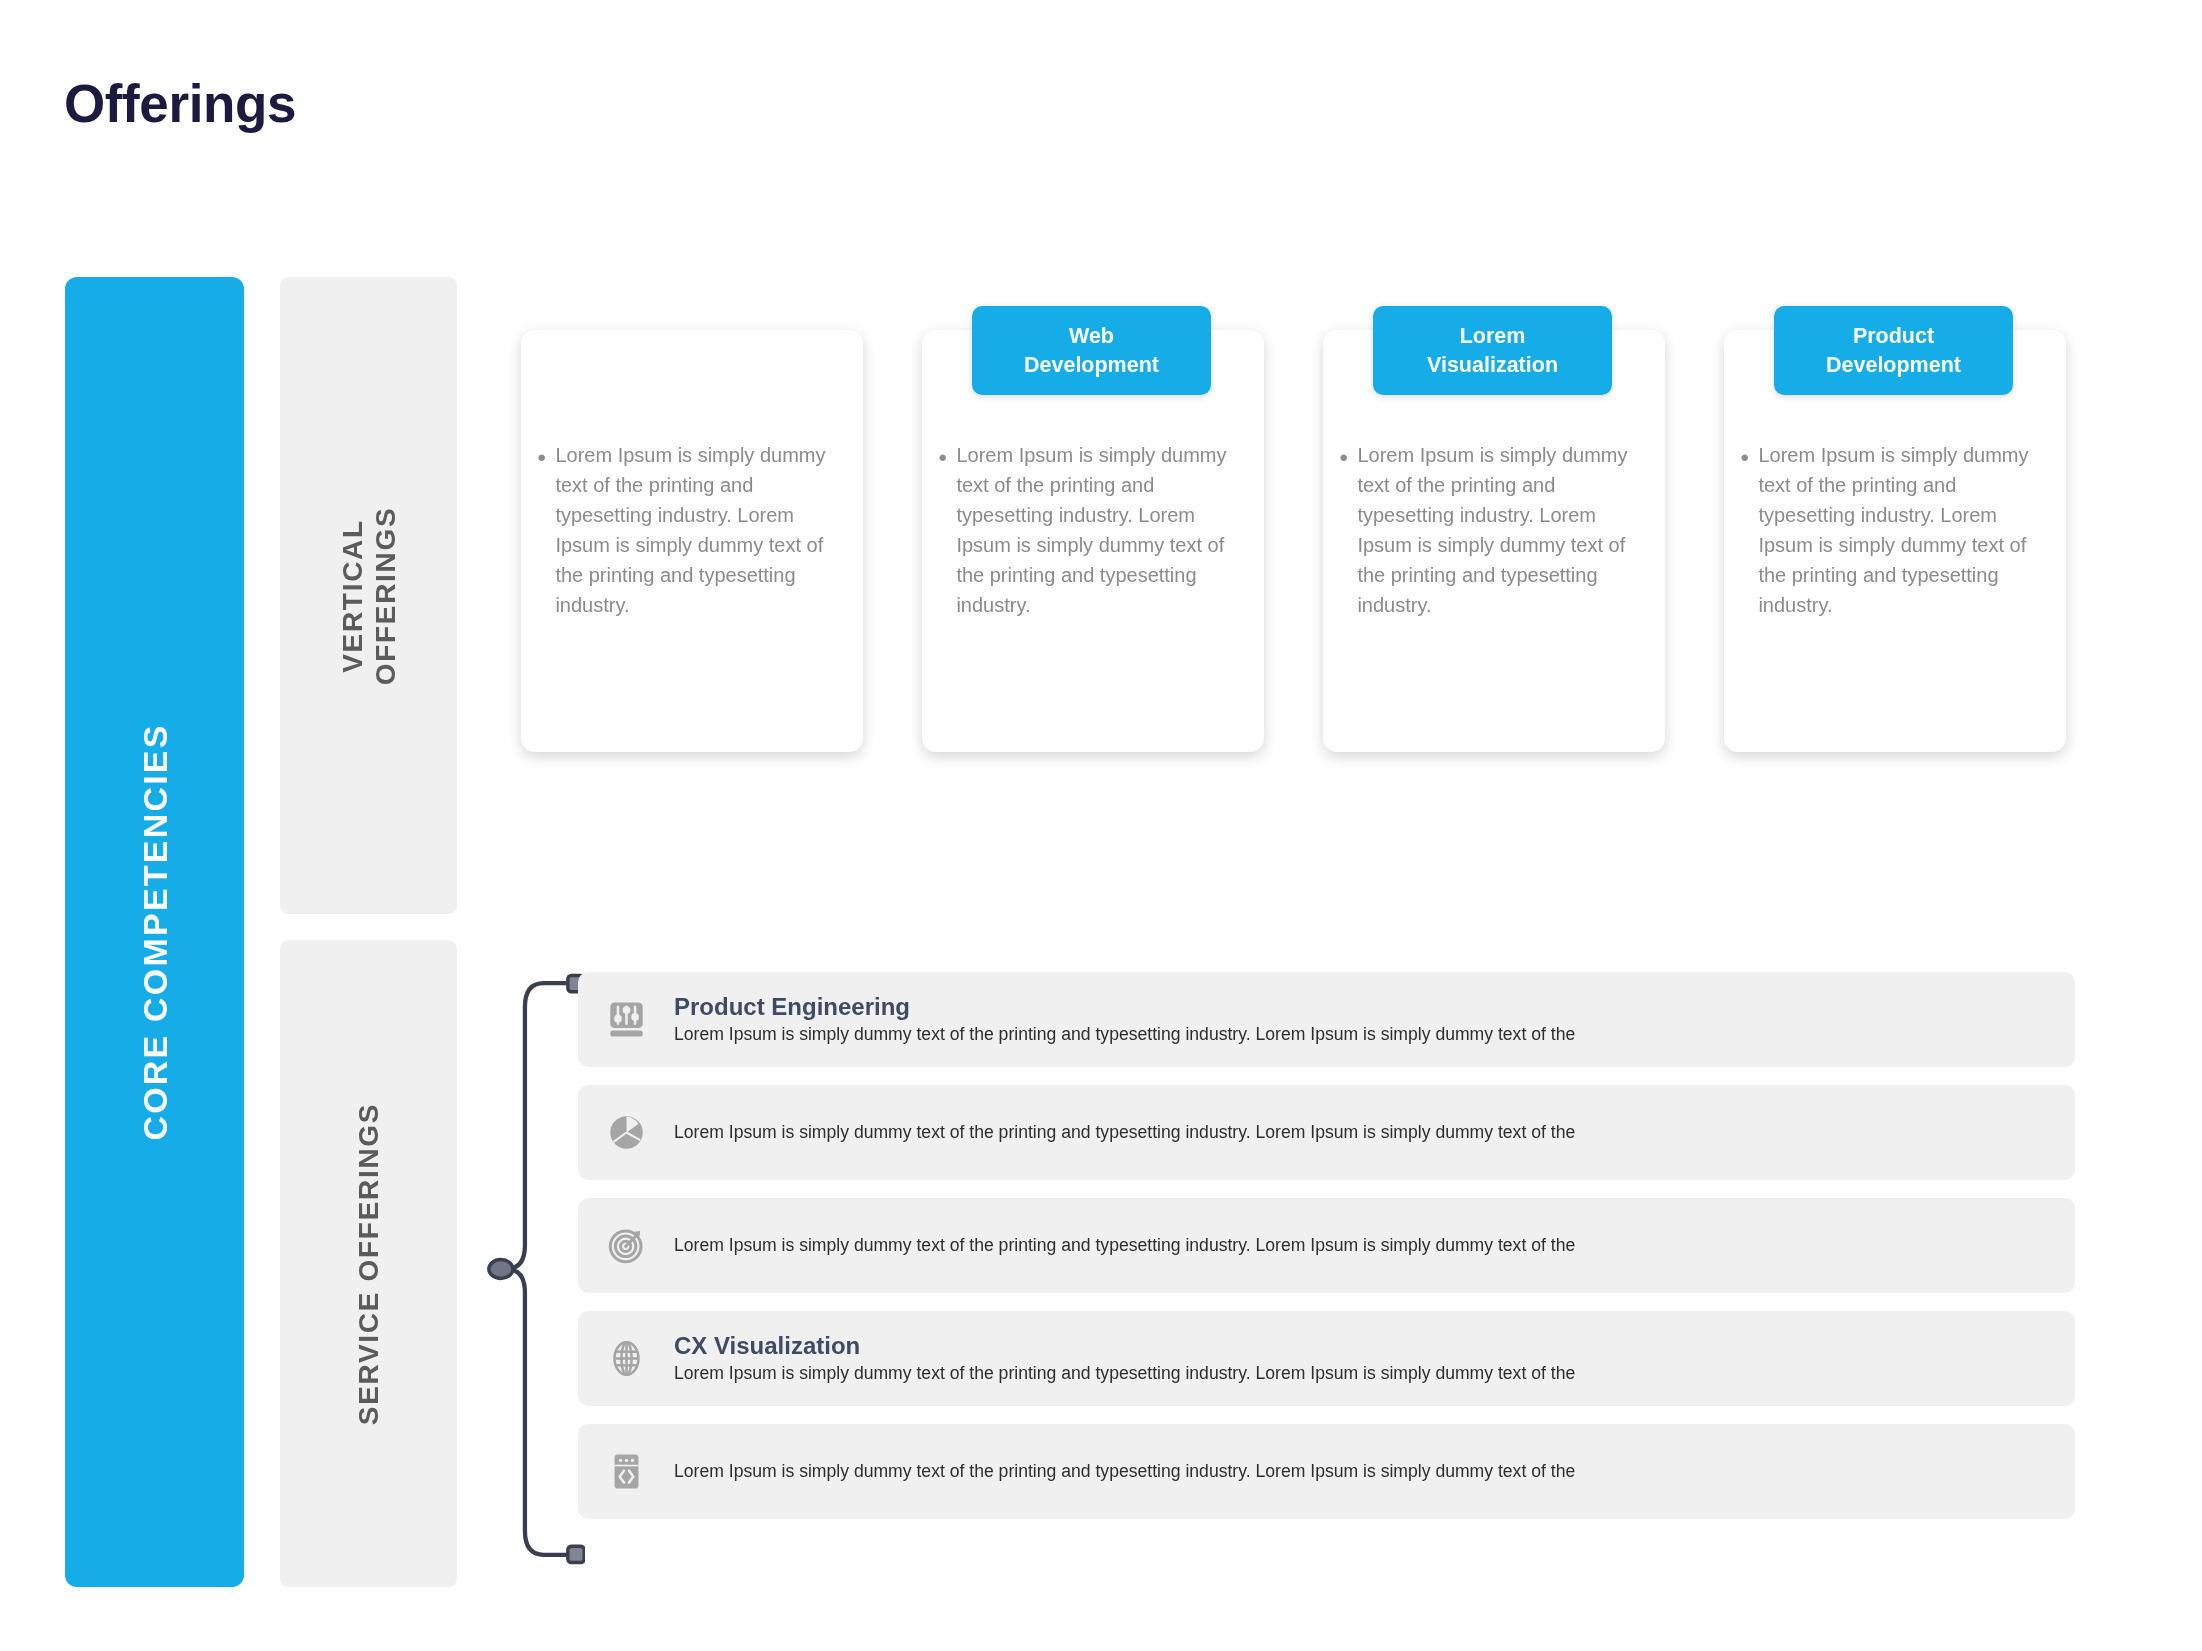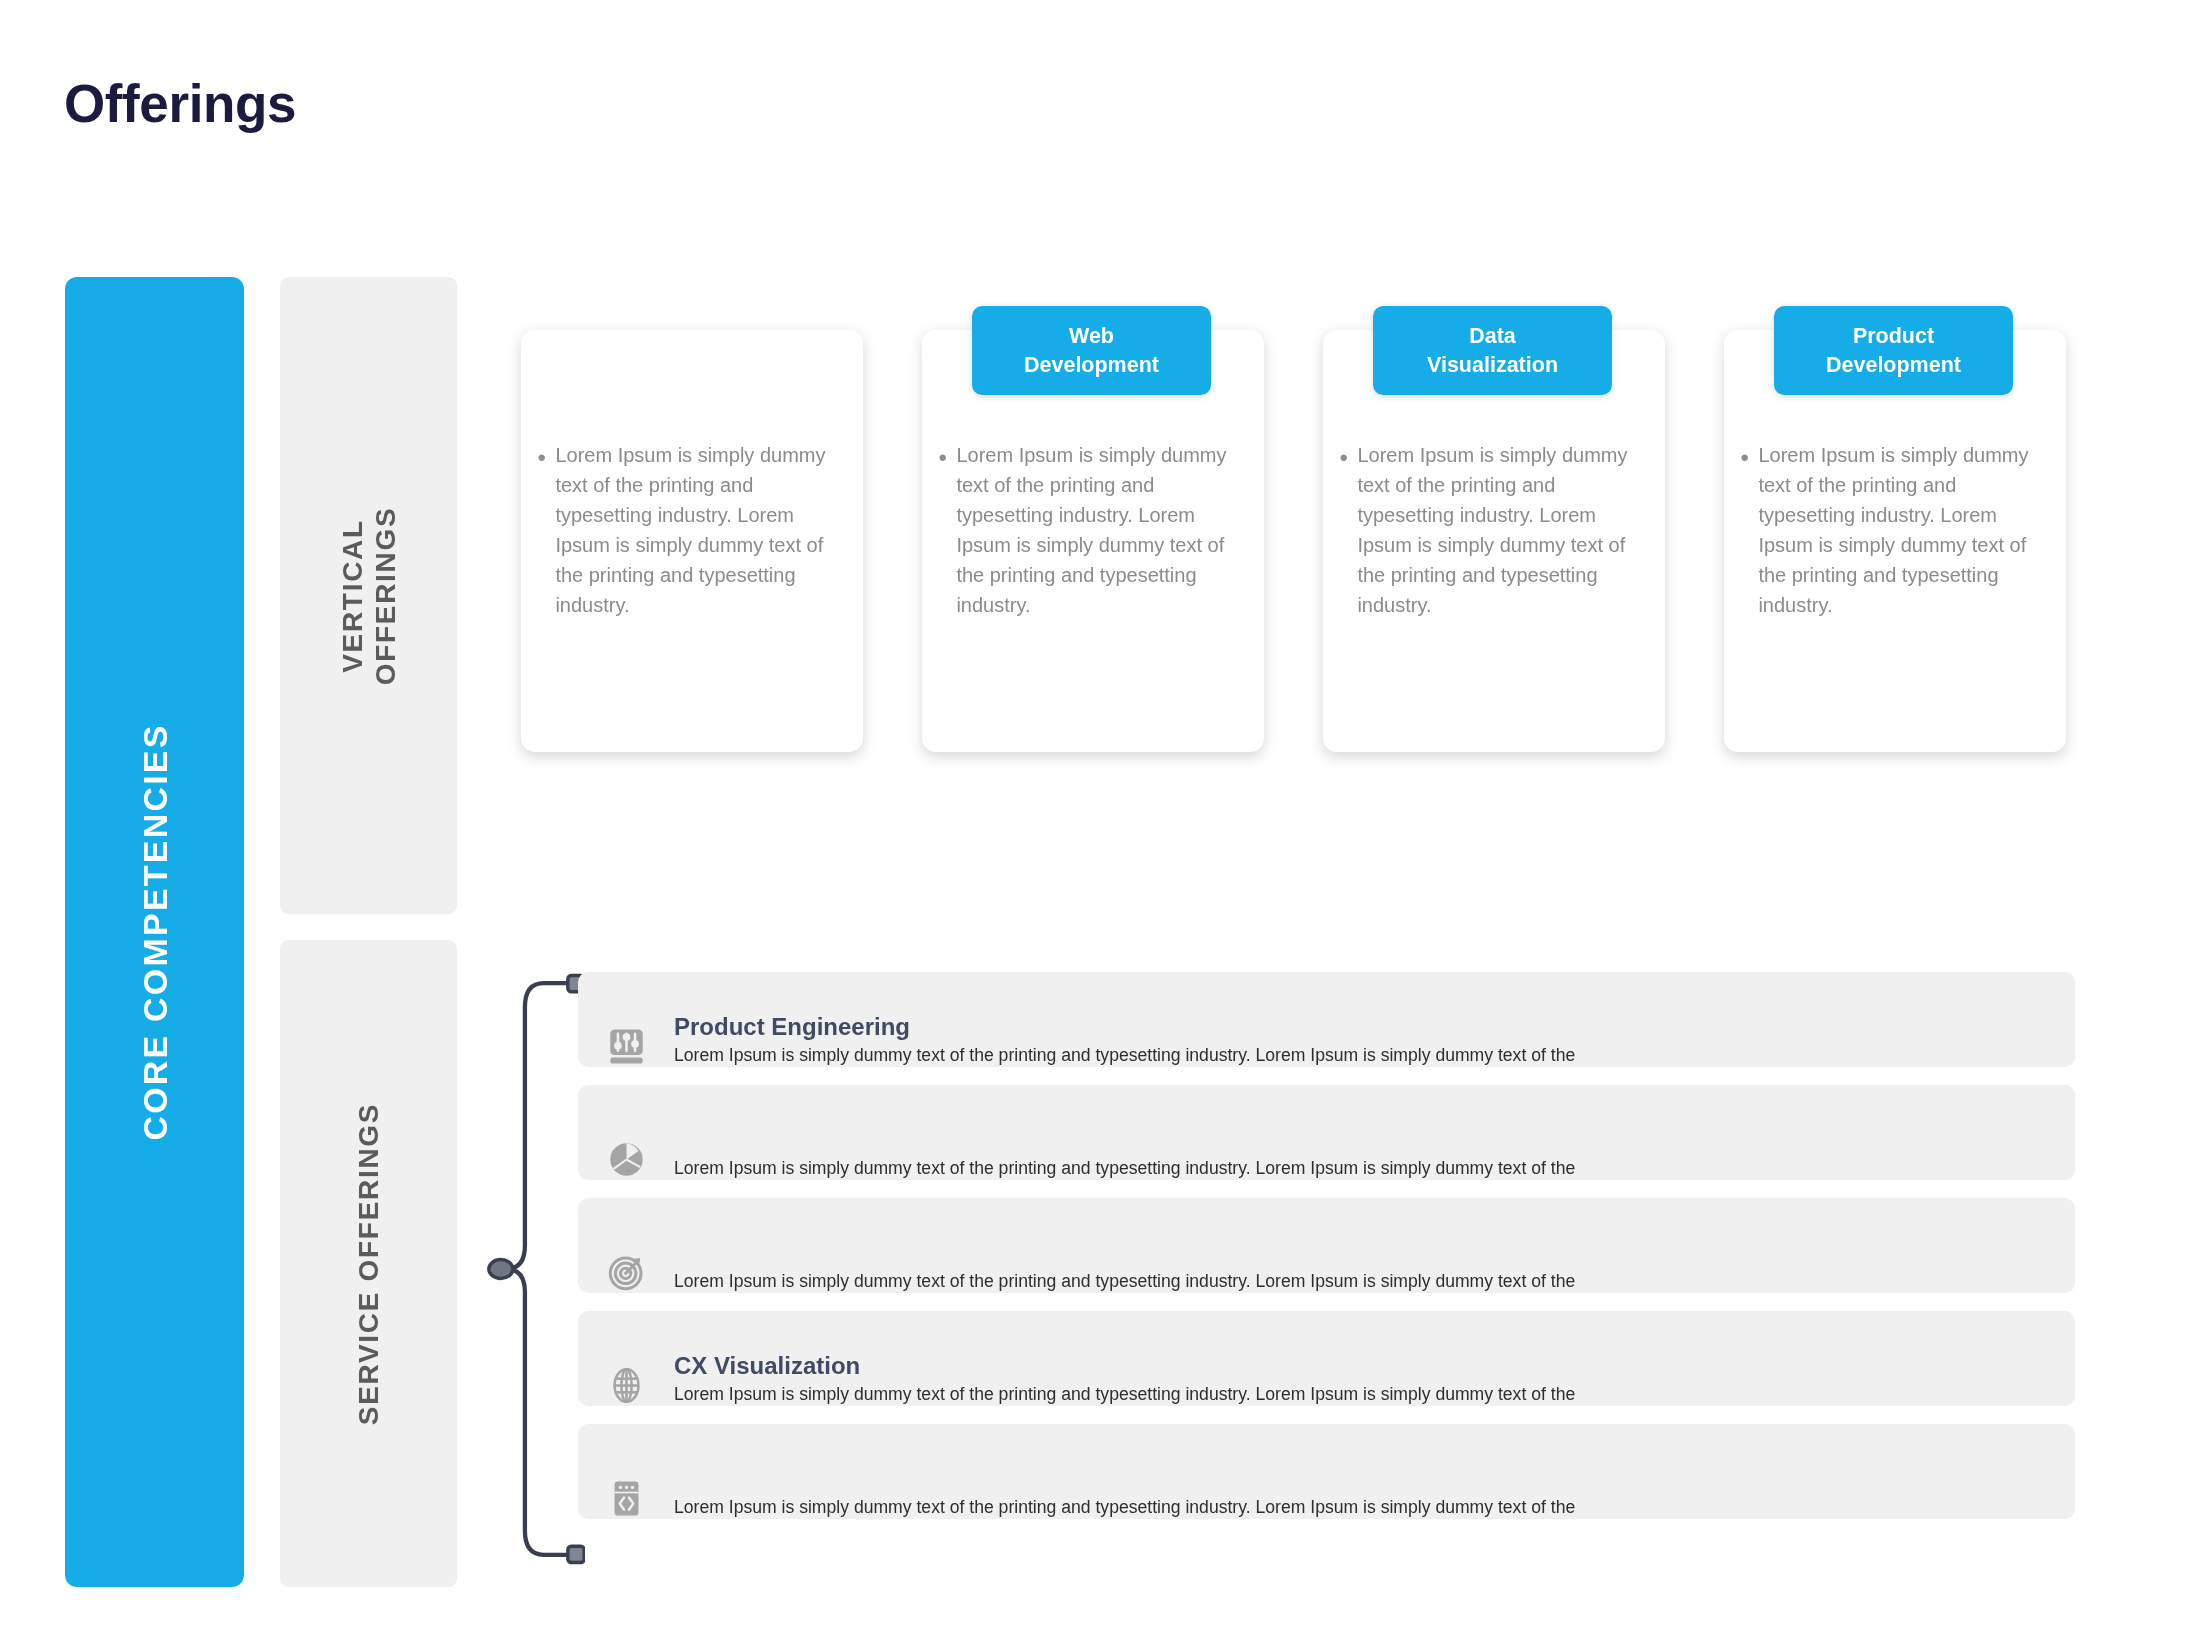--- a/index.html
+++ b/index.html
@@ -154,21 +154,21 @@
     top: 972px;
     width: 1497px;
   }
   .s-row {
     position: relative;
     height: 95px;
     margin-bottom: 18px;
     background: #f0f0f0;
     border-radius: 10.3px;
     display: flex;
-    align-items: flex-end;
+    align-items: center;
   }
   .s-icon {
     flex: 0 0 96px;
     display: flex;
     align-items: center;
     justify-content: center;
     color: #a5a5a5;
   }
   .s-icon svg { display: block; }
   .s-text { flex: 1 1 auto; padding-right: 22.4px; }
@@ -223,21 +223,21 @@
     </div>
     <div class="v-card-body">
       <div class="v-bullet">•</div>
       <div class="v-text">Lorem Ipsum is simply dummy text of the printing and typesetting industry. Lorem Ipsum is simply dummy text of the printing and typesetting industry.</div>
     </div>
   </div>
 
   <div class="v-card">
     <div class="v-card-header">
       <div>
-        <span>Data</span><br>
+        <span>Lorem</span><br>
         <span>Visualization</span>
       </div>
     </div>
     <div class="v-card-body">
       <div class="v-bullet">•</div>
       <div class="v-text">Lorem Ipsum is simply dummy text of the printing and typesetting industry. Lorem Ipsum is simply dummy text of the printing and typesetting industry.</div>
     </div>
   </div>
 
   <div class="v-card">

